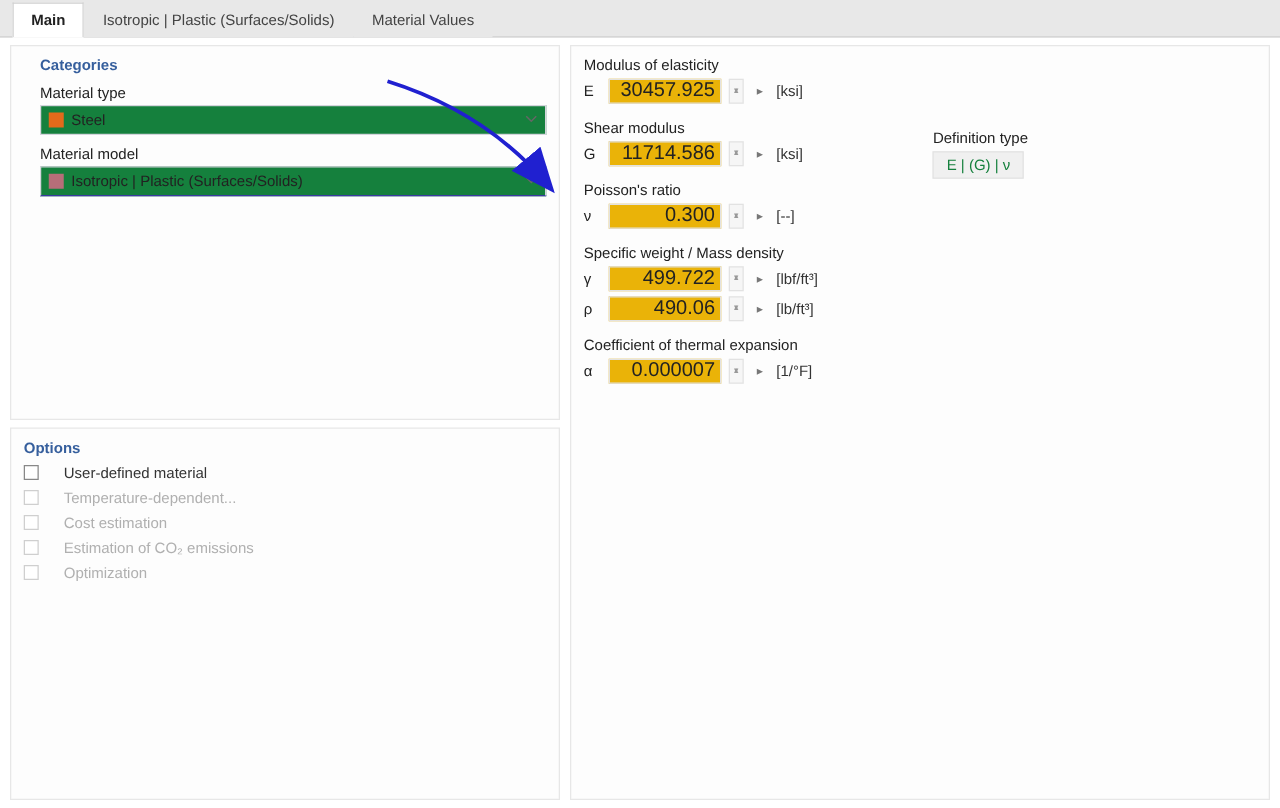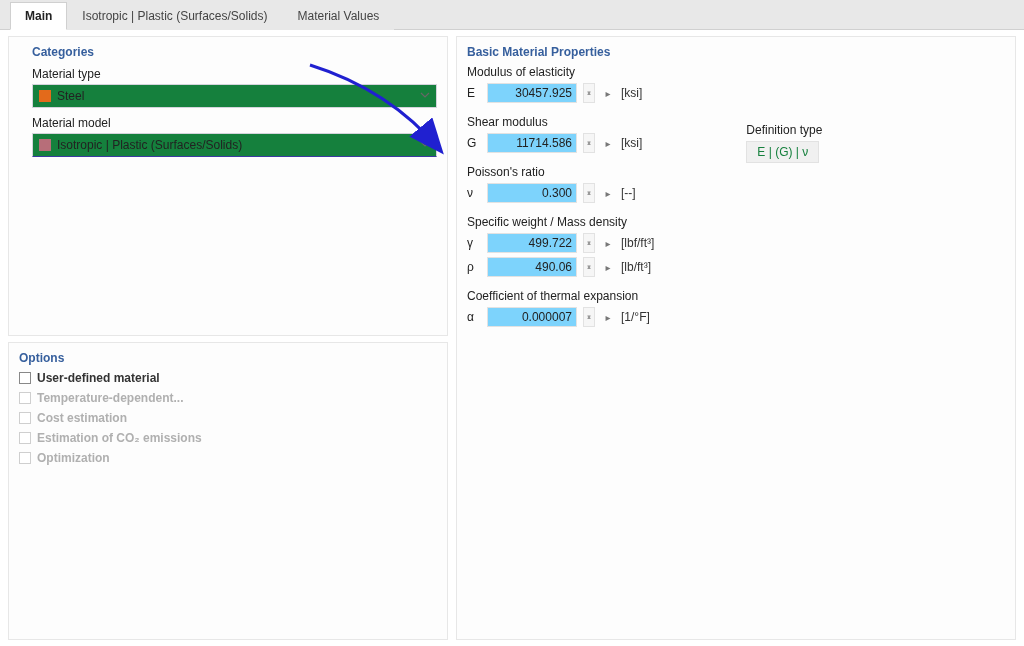--- a/index.html
+++ b/index.html
@@ -17,30 +17,30 @@
   .panel-right { flex: 1; }
   .panel-title { color: #365f9d; font-weight: 600; font-size: 12px; margin-bottom: 6px; }
   .field-label { color: #222; font-size: 12px; margin-top: 8px; margin-bottom: 3px; }
   .dropdown { display: flex; align-items: center; height: 24px; background: #15803d; border: 1px solid #d4d4dc; padding: 0 6px; cursor: pointer; position: relative; }
   .dropdown.mm { border-bottom: 1px solid #3a3aa0; }
   .swatch { width: 12px; height: 12px; margin-right: 6px; }
   .swatch.steel { background: #e36a1b; }
   .swatch.iso { background: #b76e79; }
   .dd-text { flex: 1; color: #222; }
   .chev { margin-left: auto; color: #666; }
-  .checkbox-row { display: flex; align-items: center; gap: 6px; margin: 6px 0; color: #333; font-weight: bold; }
+  .checkbox-row { display: flex; align-items: center; gap: 20px; margin: 6px 0; color: #333; }
   .checkbox-row.disabled { color: #b0b0b0; }
   .cb { width: 12px; height: 12px; border: 1px solid #888; background: #fff; flex-shrink: 0; }
   .checkbox-row.disabled .cb { border-color: #cfcfcf; }
   
   .prop-group { margin-bottom: 12px; }
   .prop-label { color: #222; margin-bottom: 4px; }
   .prop-row { display: flex; align-items: center; gap: 6px; margin-bottom: 4px; }
   .sym { width: 14px; color: #222; }
-  .num-input { width: 90px; height: 20px; background: #7dd3fc; border: 1px solid #e2e2e2; display: flex; align-items: center; justify-content: flex-end; padding: 0 4px; font-size: 12px; color: #222; }
+  .num-input { width: 90px; height: 20px; background: #eab308; border: 1px solid #e2e2e2; display: flex; align-items: center; justify-content: flex-end; padding: 0 4px; font-size: 16px; color: #222; }
   .spinner { width: 12px; height: 20px; background: #f6f6f6; border: 1px solid #e2e2e2; display: flex; flex-direction: column; justify-content: center; align-items: center; line-height: 0; font-size: 7px; color: #999; }
   .tri { width: 14px; color: #777; font-size: 10px; text-align: center; cursor: pointer; }
   .unit { color: #333; font-size: 12px; }
   .def-box { display: inline-block; background: #f0f0f0; border: 1px solid #e2e2e2; padding: 3px 10px; color: #15803d; }
   .props-cols { display: flex; gap: 92px; }
   .def-col { margin-top: 0; }
   .arrow-svg { position: absolute; left: 300px; top: 60px; pointer-events: none; }
 </style>
 </head>
 <body>
@@ -105,21 +105,20 @@
         <div class="checkbox-row disabled">
           <span class="cb"></span>
           <span>Optimization</span>
         </div>
       </div>
 
     </div>
 
     <div class="col-right">
       <div class="panel panel-right">
-        <div class="panel-title">Basic Material Properties</div>
 
         <div class="props-cols">
           <div>
 
             <div class="prop-group">
               <div class="prop-label">Modulus of elasticity</div>
               <div class="prop-row">
                 <span class="sym">E</span>
                 <span class="num-input">30457.925</span>
                 <span class="spinner">▴<br>▾</span>

